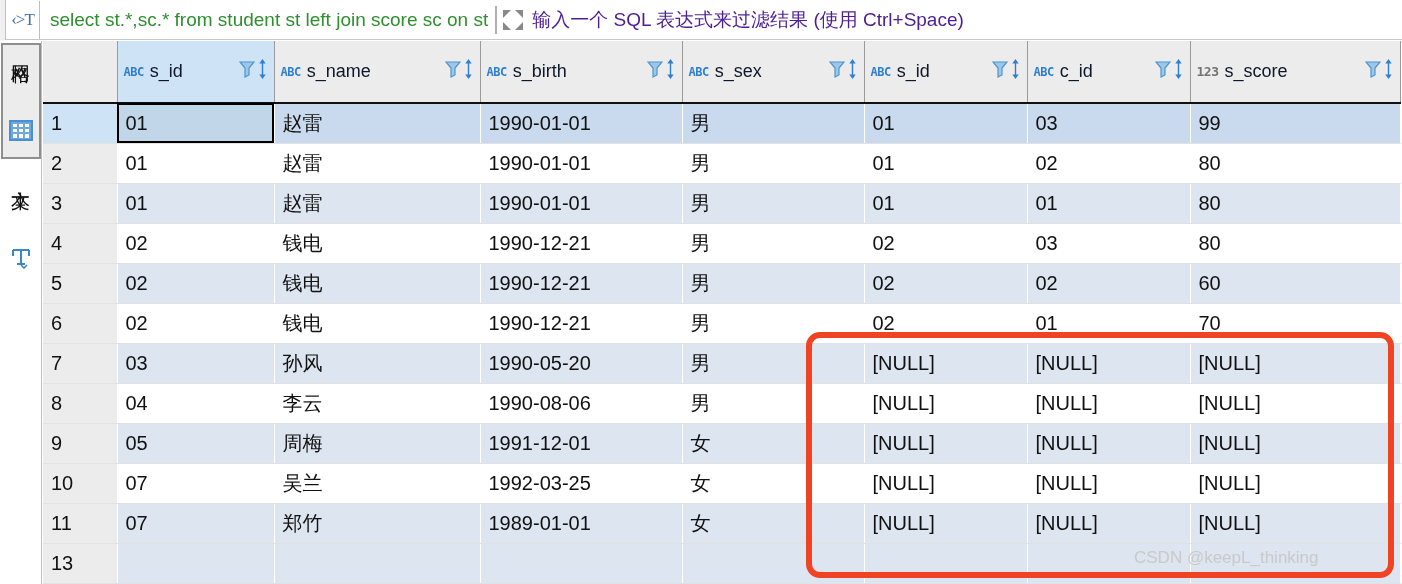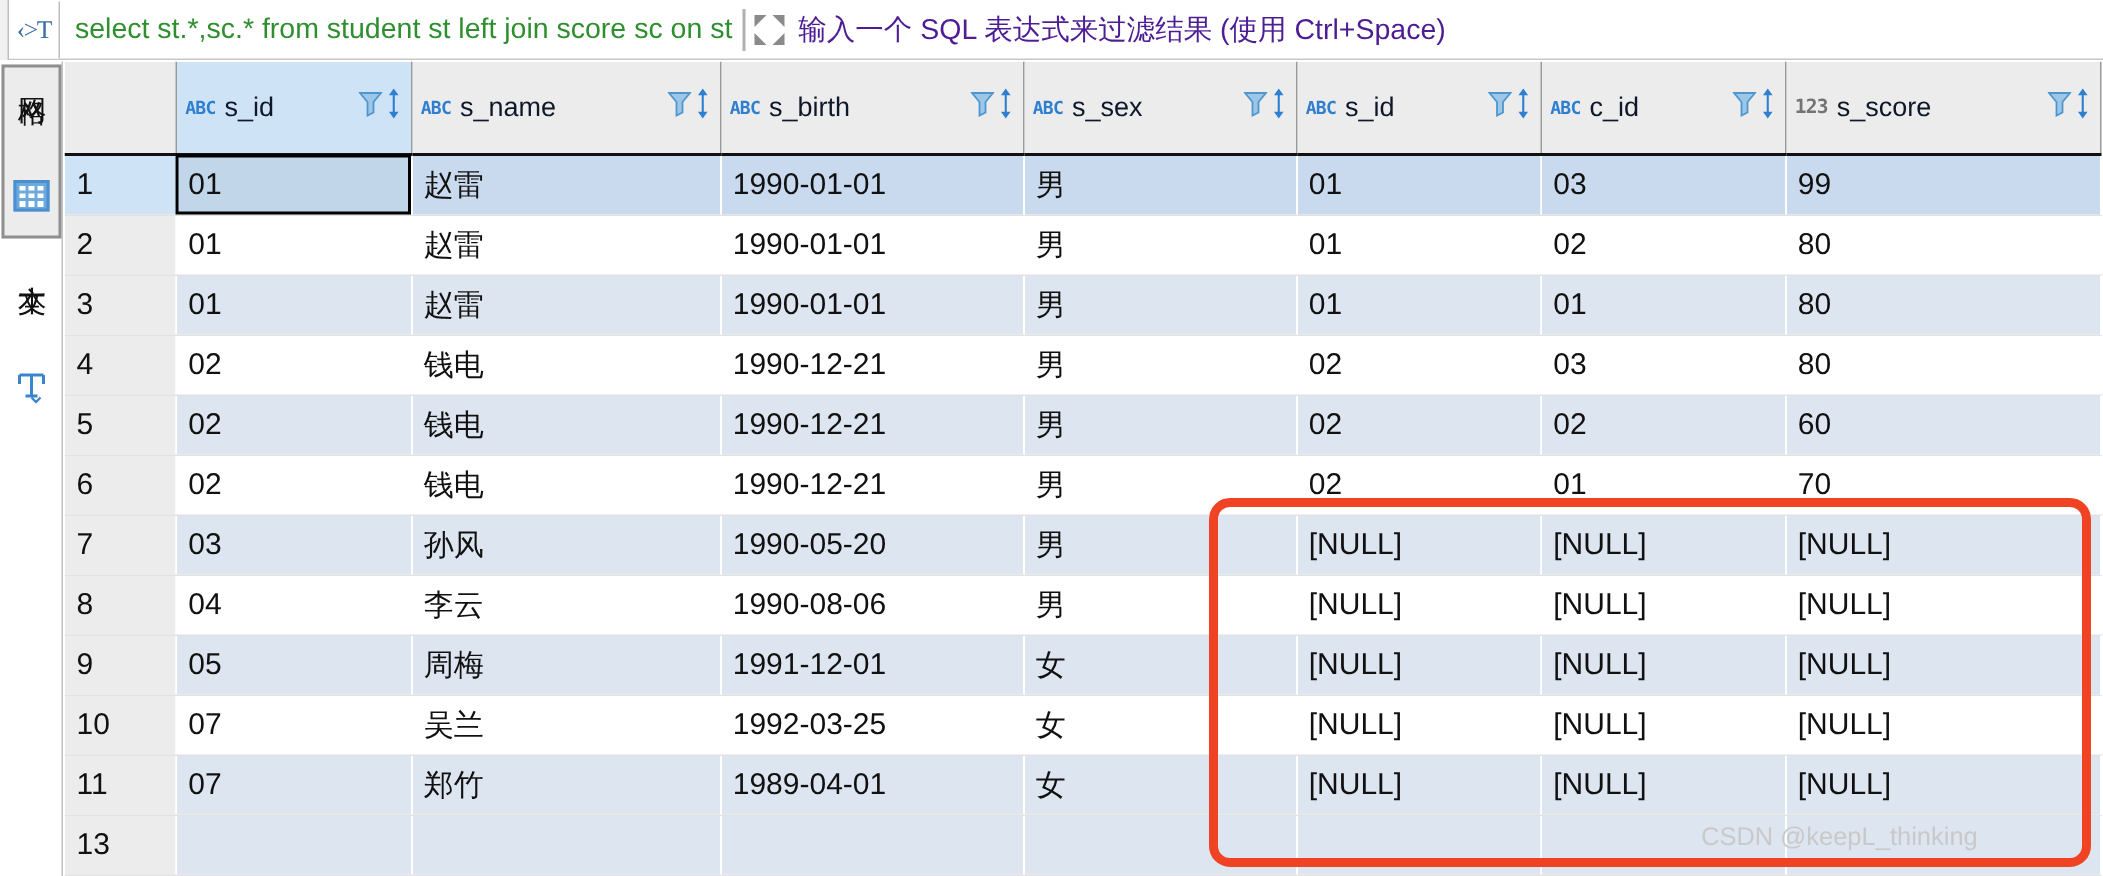--- a/index.html
+++ b/index.html
@@ -424,21 +424,21 @@
             <td class="">1992-03-25</td>
             <td class="">女</td>
             <td class="nullv">[NULL]</td>
             <td class="nullv">[NULL]</td>
             <td class="num nullv">[NULL]</td>
           </tr>
           <tr class="alt">
             <td class="rownum">11</td>
             <td class="">07</td>
             <td class="">郑竹</td>
-            <td class="">1989-04-01</td>
+            <td class="">1989-01-01</td>
             <td class="">女</td>
             <td class="nullv">[NULL]</td>
             <td class="nullv">[NULL]</td>
             <td class="num nullv">[NULL]</td>
           </tr>
           <tr class="alt">
             <td class="rownum">13</td>
             <td class=""></td>
             <td class=""></td>
             <td class=""></td>

